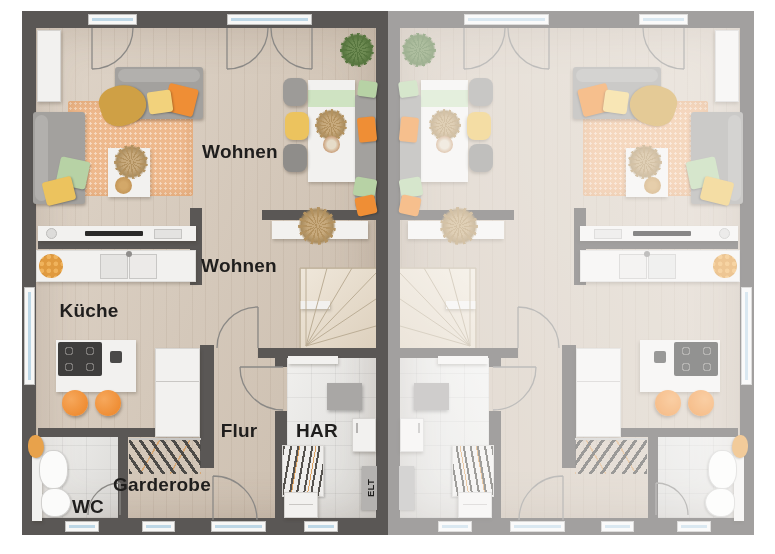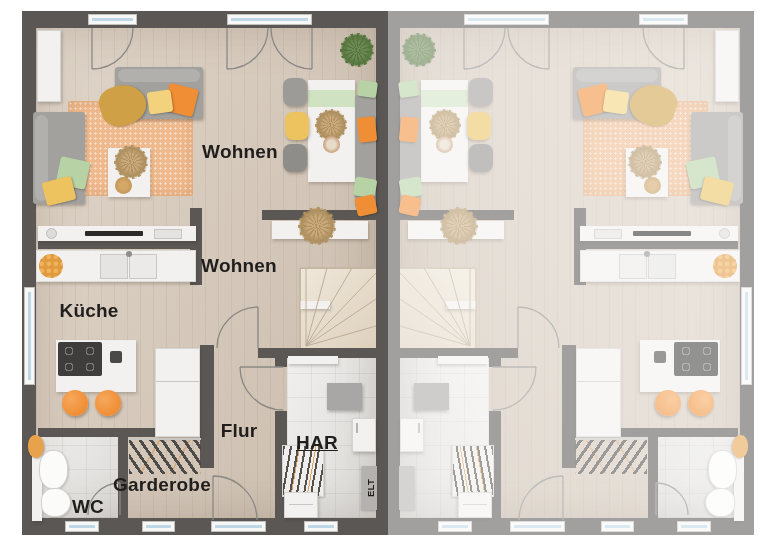--- a/index.html
+++ b/index.html
@@ -198,21 +198,21 @@
       <g stroke="#bcae96" stroke-width="1" fill="none">
         <path d="M284,335 L284,257 M284,335 L305,257 M284,335 L330,257 M284,335 L354,262 M284,335 L354,288 M284,335 L354,315"></path>
         <path d="M278,257 H354 M278,257 V337"></path>
       </g>
     </svg>
 
     <div class="room-label" style="left:218px;top:141px;">Wohnen</div>
     <div class="room-label" style="left:217px;top:255px;">Wohnen</div>
     <div class="room-label" style="left:67px;top:292px;margin-top:8px;">Küche</div>
     <div class="room-label" style="left:217px;top:420px;">Flur</div>
-    <div class="room-label" style="left:295px;top:432px;text-decoration:underline;">HAR</div>
+    <div class="room-label" style="left:295px;top:420px;">HAR</div>
     <div class="room-label" style="left:66px;top:496px;">WC</div>
     <div class="room-label" style="left:140px;top:474px;">Garderobe</div>
     <div class="room-label small" style="left:348px;top:477px;transform:translate(-50%,-50%) rotate(-90deg);">ELT</div>
   </div>
 
  <div class="unit" id="unit-right">
 
     <div class="abs floor-wood" style="left:14px;top:17px;width:340px;height:490px;"></div>
     <div class="abs floor-tile" style="left:16px;top:426px;width:80px;height:81px;"></div>
     <div class="abs floor-tile" style="left:265px;top:347px;width:89px;height:160px;"></div>

